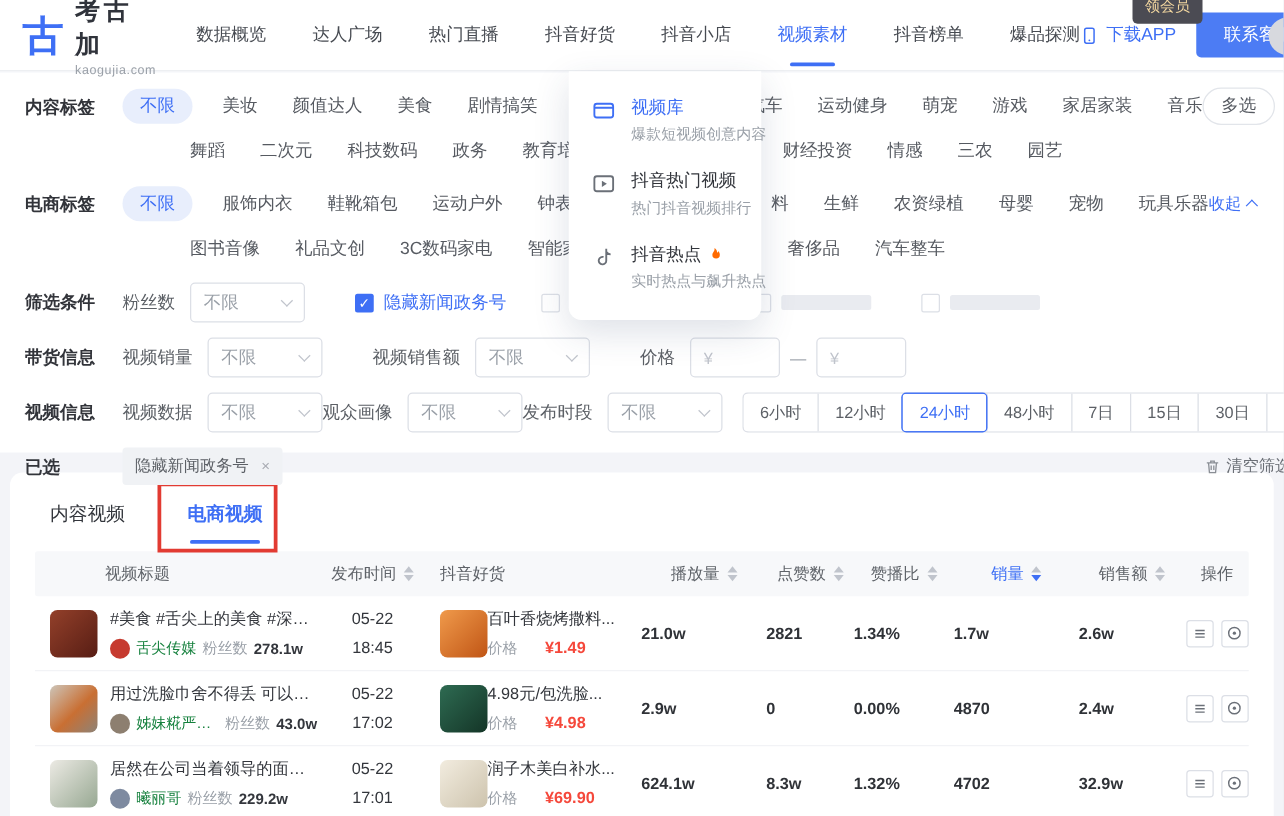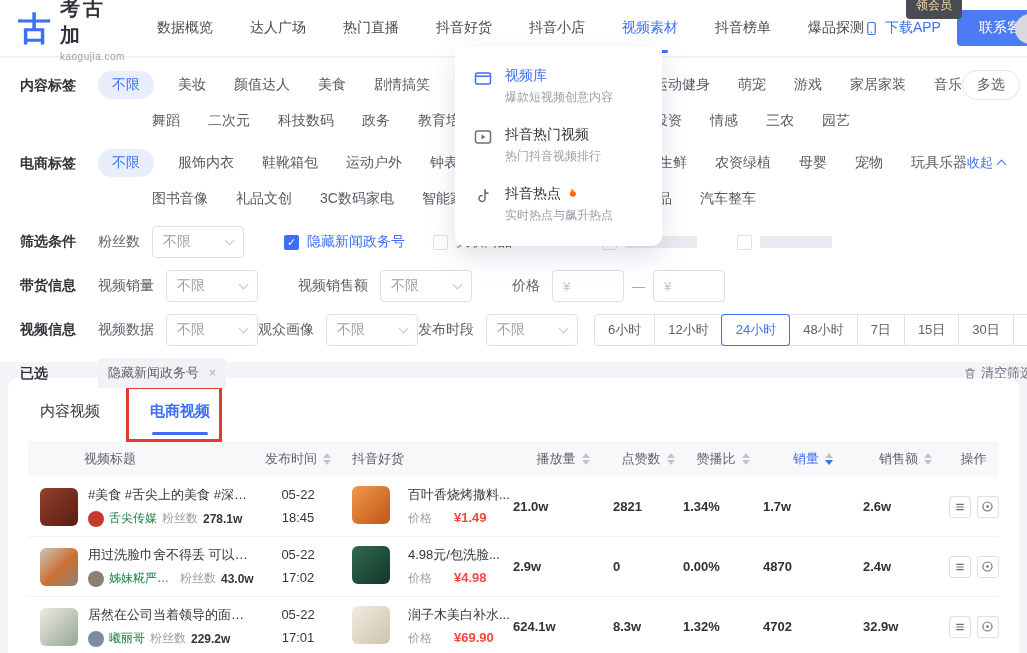--- a/index.html
+++ b/index.html
@@ -54,21 +54,21 @@
   .dash{color:#9aa0a8;margin:0 8px;font-size:13px}
   .seg{display:flex;border:1px solid #dcdfe6;border-radius:4px;margin-left:16px}
   .seg-btn{padding:0 13px;height:30px;line-height:30px;font-size:13px;color:#5c6066;background:#fff;border:none;border-left:1px solid #dcdfe6;cursor:pointer;white-space:nowrap}
   .seg-btn:nth-of-type(1){border-left:none;border-radius:4px 0 0 4px}
   .seg-btn.active{color:#3e6ff5;position:relative;box-shadow:0 0 0 1px #3e6ff5;border-radius:3px;z-index:2;border-left-color:transparent}
   .sel-chip{background:#f0f2f5;border-radius:3px;padding:6px 10px;font-size:13px;color:#5c6066;display:flex;gap:10px;align-items:center;white-space:nowrap}
   .x{color:#a8abb2;font-size:12px;cursor:pointer}
   .clear-btn{margin-left:auto;margin-right:-26px;display:flex;align-items:center;gap:4px;color:#6b6f76;font-size:13px;cursor:pointer;background:none;border:none;white-space:nowrap}
 
   
-  .menu-pop{position:absolute;left:455px;top:47px;width:207px;background:#fff;border-radius:0 0 10px 10px;box-shadow:0 10px 28px rgba(40,60,100,.15);padding:10px 0 12px;z-index:50}
+  .menu-pop{position:absolute;left:455px;top:57px;width:154px;background:#fff;border-radius:0 0 10px 10px;box-shadow:0 10px 28px rgba(40,60,100,.15);padding:10px 0 12px;z-index:50}
   .menu-item{display:flex;gap:12px;padding:10px 18px;align-items:flex-start;cursor:pointer}
   .menu-icon{width:20px;height:20px;flex-shrink:0;color:#6b7078;margin-top:1px}
   .menu-item.active .menu-title,.menu-item.active .menu-icon{color:#3e6ff5}
   .menu-title{font-size:14px;color:#33363c;display:flex;align-items:center;gap:4px;white-space:nowrap}
   .menu-sub{font-size:12px;color:#9aa0a8;margin-top:4px;white-space:nowrap}
 
   
   .card{position:absolute;top:378px;left:8px;width:1011px;height:330px;background:#fff;border-radius:10px;padding:0 20px}
   .tabs{position:relative;display:flex;gap:34px;padding:24px 4px 18px;align-items:center}
   .tab{font-size:15px;color:#33363c;padding:0 8px;cursor:pointer;white-space:nowrap}
@@ -91,21 +91,21 @@
   .cell-title{display:flex;gap:10px;align-items:center;padding-left:12px;min-width:0}
   .vthumb{width:38px;height:38px;border-radius:6px;flex-shrink:0;cursor:pointer}
   .vmeta{min-width:0}
   .vtitle{font-size:13px;color:#33363c;white-space:nowrap;overflow:hidden;text-overflow:ellipsis;max-width:166px;cursor:pointer}
   .vauthor{display:flex;align-items:center;gap:5px;margin-top:6px;font-size:12px;white-space:nowrap}
   .av{width:16px;height:16px;border-radius:50%;flex-shrink:0}
   .aname{color:#15803d;max-width:66px;overflow:hidden;white-space:nowrap;text-overflow:ellipsis}
   .flabel{color:#9aa0a8}
   .fcount{color:#33363c;font-weight:700}
   .cell-date{text-align:center;font-size:13px;color:#33363c;line-height:1.7}
-  .cell-product{display:flex;gap:18px;align-items:flex-start;padding-left:14px;min-width:0}
+  .cell-product{display:flex;gap:0;align-items:center;padding-left:14px;min-width:0}
   .pthumb{width:38px;height:38px;border-radius:6px;flex-shrink:0;cursor:pointer}
   .pname{font-size:13px;color:#33363c;white-space:nowrap;overflow:hidden;text-overflow:ellipsis;max-width:112px}
   .pprice{margin-top:6px;font-size:12px;color:#9aa0a8;white-space:nowrap}
   .pprice b{color:#f5483b;font-size:13px;margin-left:22px;font-weight:700}
   .num{text-align:left;font-size:13px;color:#2f3237;font-weight:700}
   .cell-ops{display:flex;gap:6px;justify-content:center}
   .op-btn{width:22px;height:22px;border:1px solid #dcdfe6;border-radius:3px;background:#fff;display:flex;align-items:center;justify-content:center;color:#6b7078;padding:0;cursor:pointer}
 </style>
 </head>
 <body>

